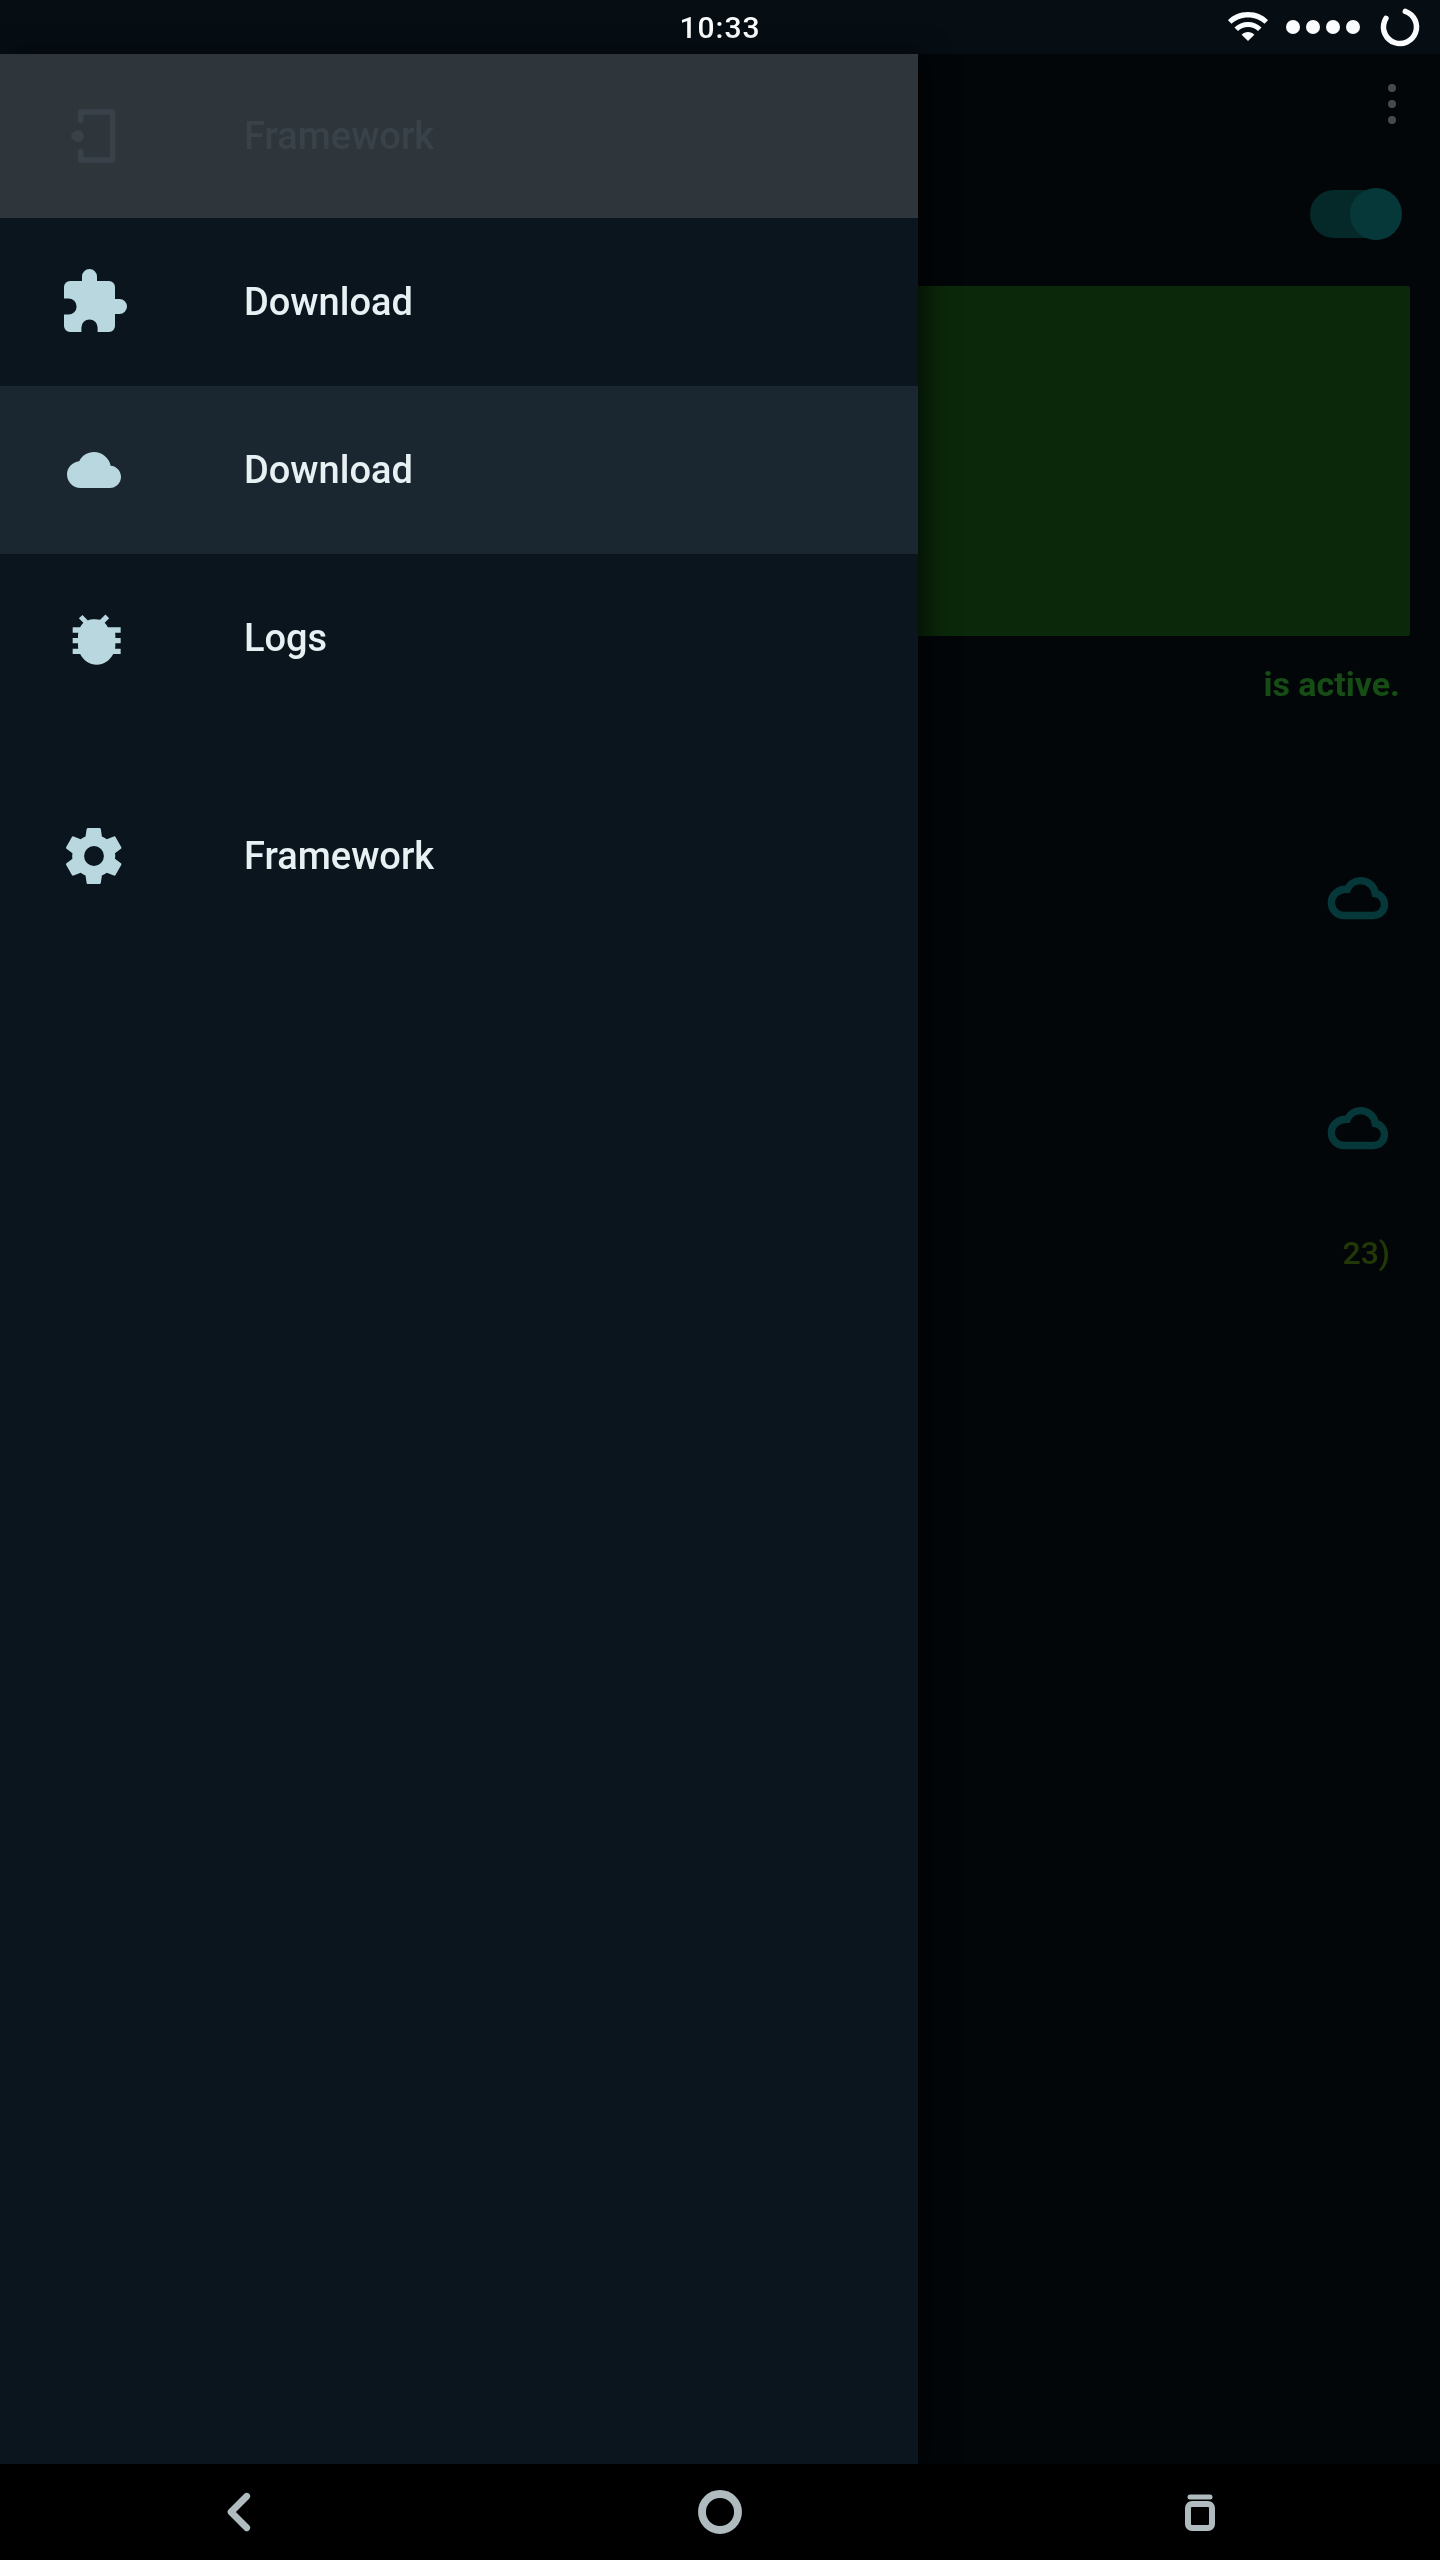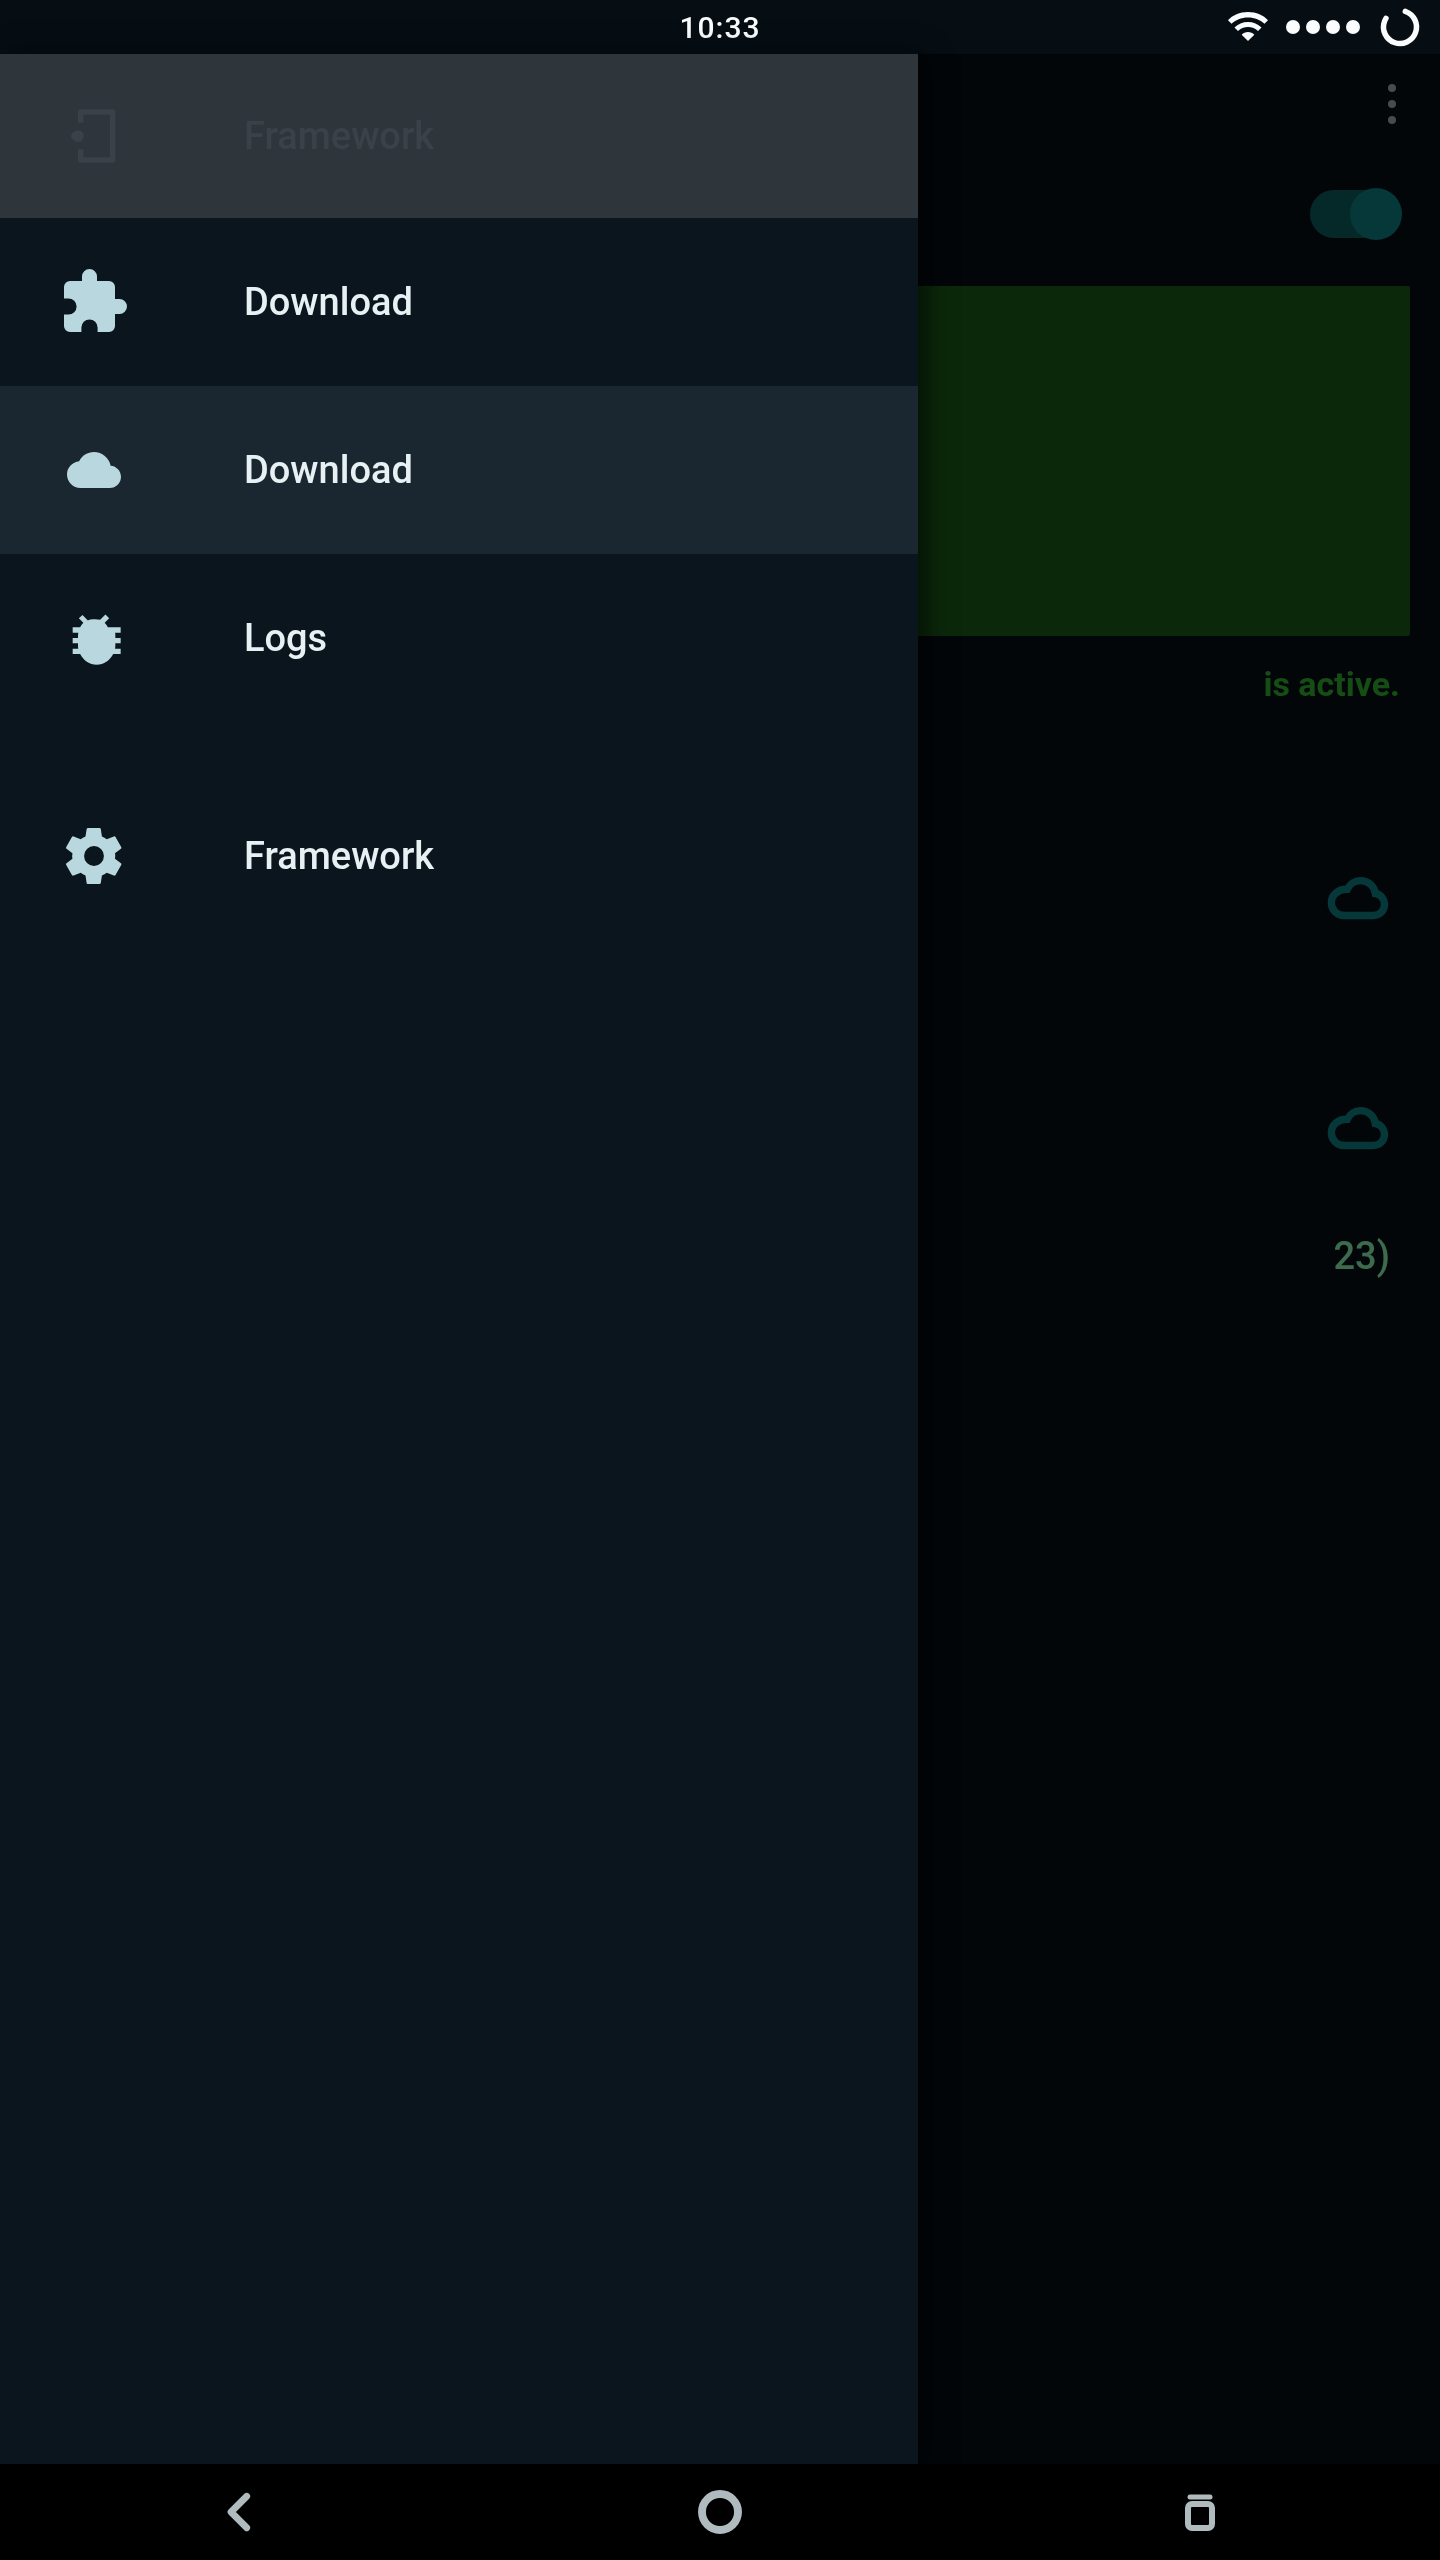--- a/index.html
+++ b/index.html
@@ -108,22 +108,22 @@
     height: 150px;
   }
   .version-row.second { margin-top: 80px;}
   .cloud-outline svg { width:66px; height:44px; display:block; }
   .cloud-outline svg path { fill:none; stroke:#0f7d80; stroke-width:4; }
 
   .sdk-line {
     position:absolute;
     top: 1180px;
     right: 50px;
-    color: #86efac;
-    font-size: 38px;
+    color: #4d7c0f;
+    font-size: 32px;
     font-weight: 500;
   }
 
   
   .scrim {
     position:absolute;
     top:54px; left:0; right:0; bottom:96px;
     background: rgba(0,0,0,0.55);
   }
 

